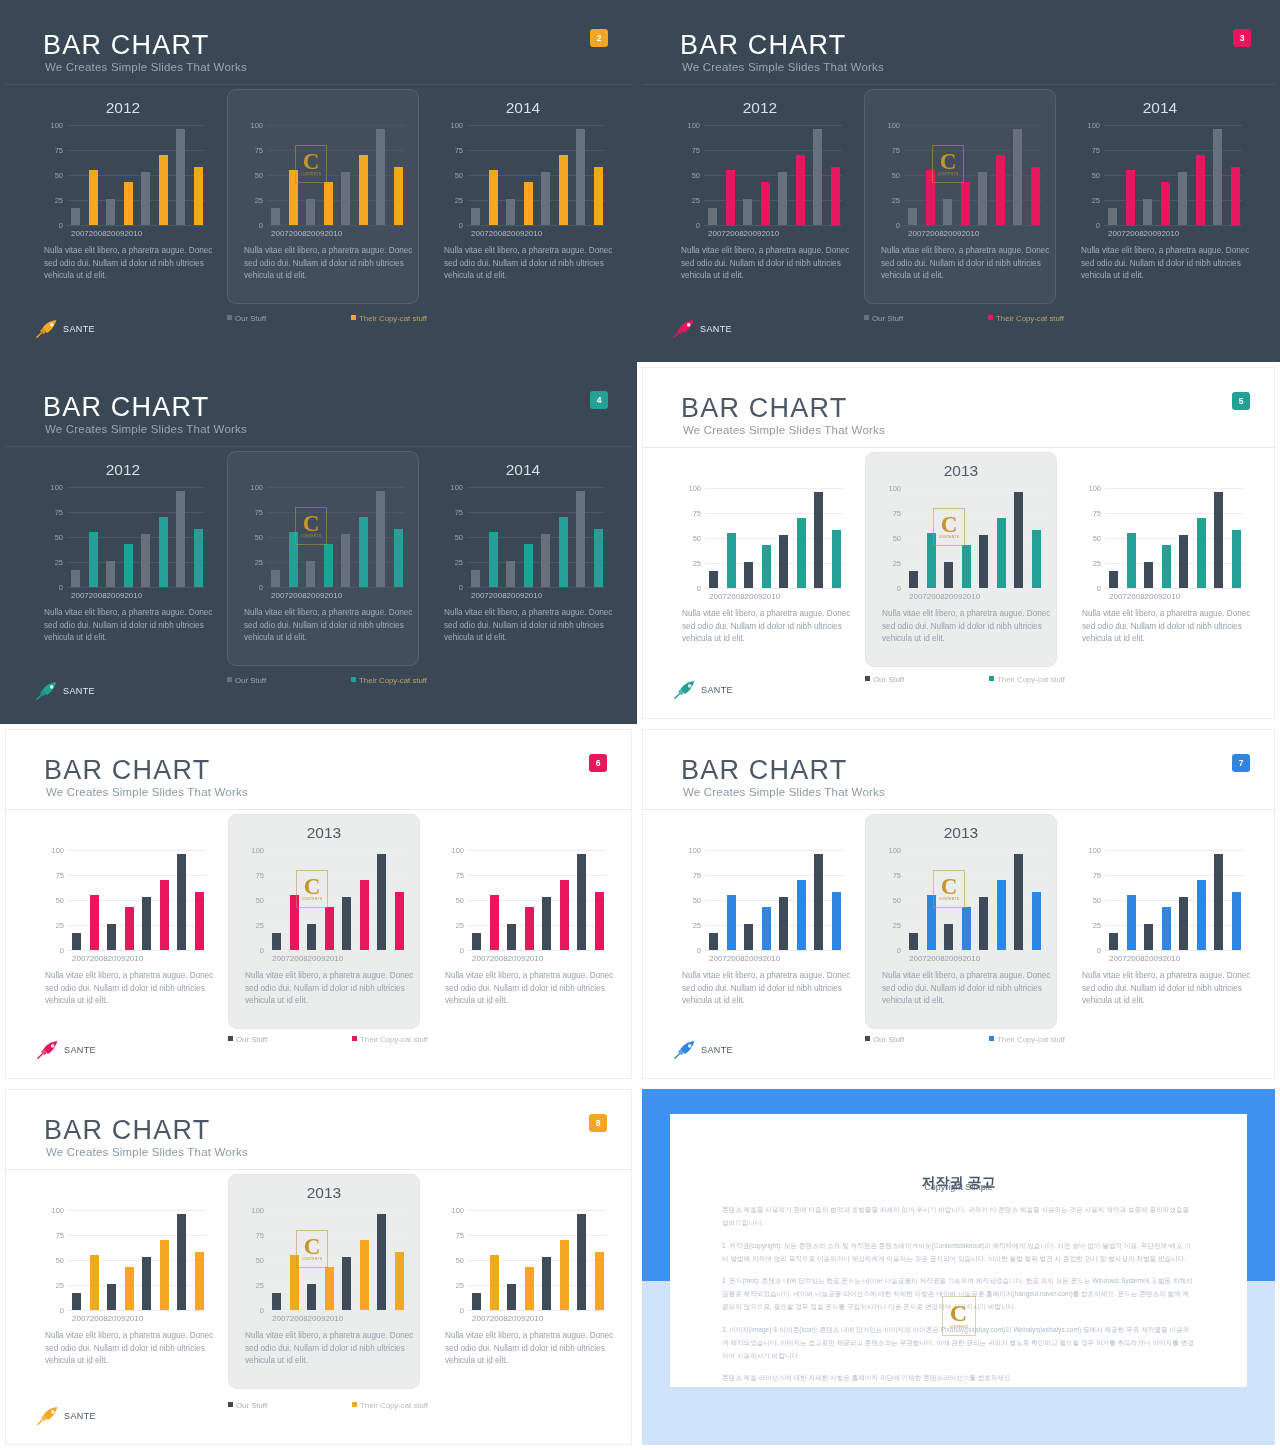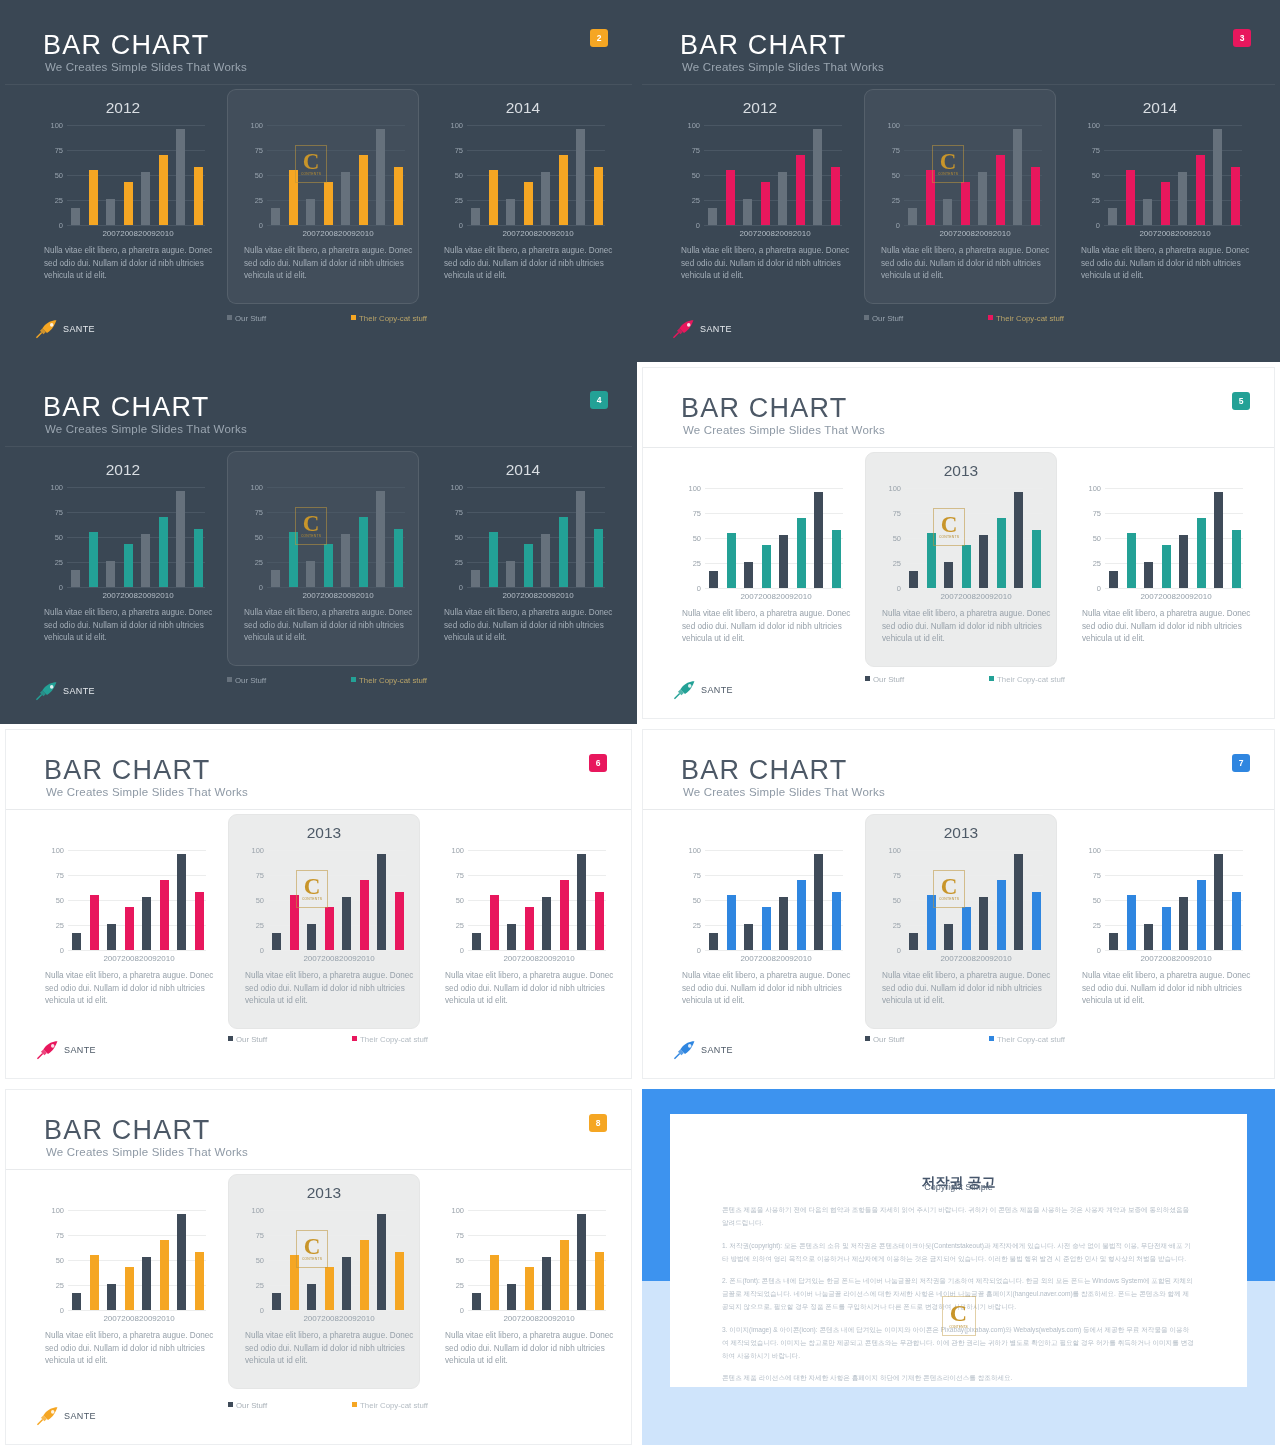--- a/index.html
+++ b/index.html
@@ -104,21 +104,21 @@
   .slide.light .plot .yt { color: #9aa3ab; }
 
   .bars {
     position: absolute; left: 30px; right: 2px; bottom: 0; top: 0;
     display: flex; align-items: flex-end; justify-content: space-between;
   }
   .bar { width: 9px; }
 
   .xaxis {
     position: absolute; left: 44px; top: 144px; width: 134px;
-    display: flex; justify-content: center;
+    display: flex; justify-content: flex-start;
   }
   .xaxis span { font-size: 8px; }
   .slide.dark .xaxis span  { color: #b3bcc5; }
   .slide.light .xaxis span { color: #95a0aa; }
 
   .blurb {
     position: absolute; left: 17px; top: 160px; width: 175px;
     font-size: 8.2px; line-height: 1.55;
   }
   .slide.dark .blurb  { color: #a3adb7; }

